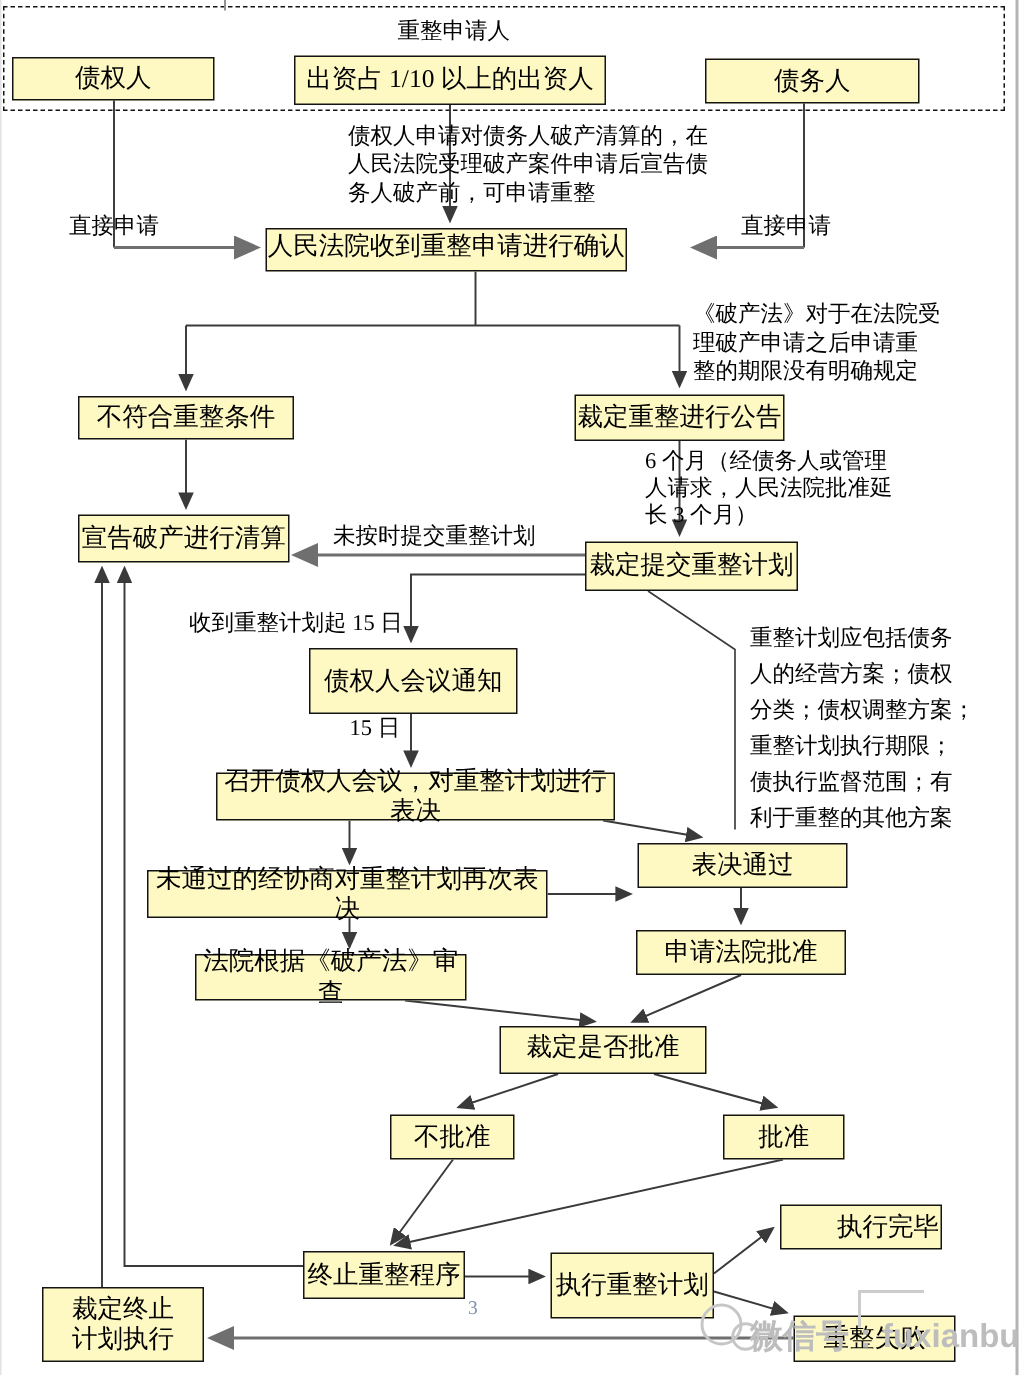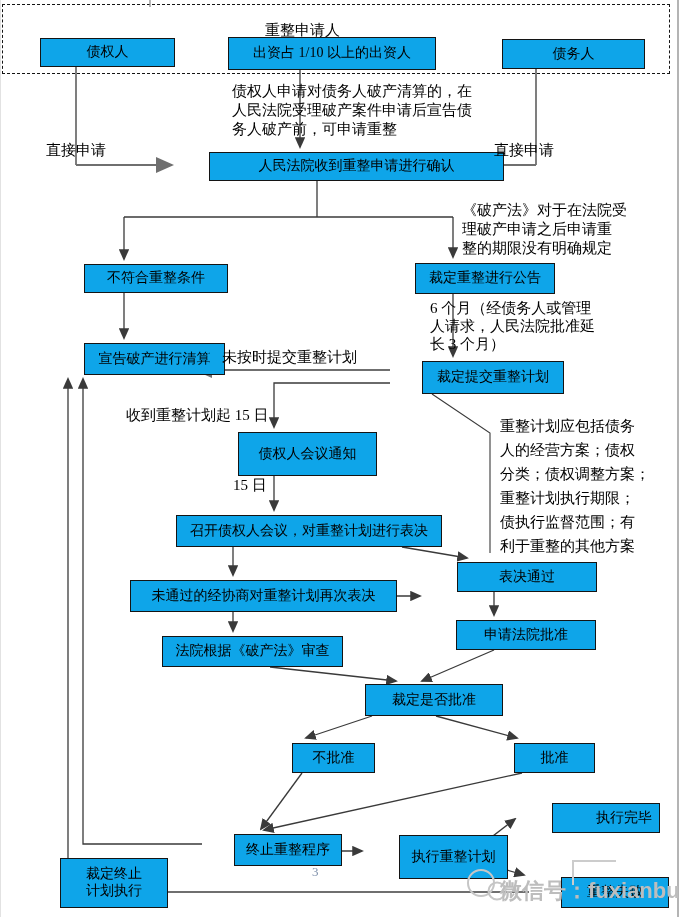--- a/index.html
+++ b/index.html
@@ -1,23 +1,23 @@
 <!DOCTYPE html>
 <html><head>
 <meta charset="utf-8">
 <style>
   html,body{margin:0;padding:0;background:#fff;}
   #page{position:relative;width:681px;height:917px;background:#fff;overflow:hidden;
         font-family:"Liberation Serif","DejaVu Serif",serif;color:#000;}
-  .node{position:absolute;box-sizing:border-box;border:1.6px solid #141414;background:#0ea5e9;
+  .node{position:absolute;box-sizing:border-box;border:1.6px solid #141414;background:#fef9c3;
         display:flex;align-items:center;justify-content:center;text-align:center;
-        font-size:14px;line-height:1.2;white-space:pre-line;z-index:3;margin-left:32px;}
+        font-size:17px;line-height:1.2;white-space:pre-line;z-index:3;}
   .dashed-group{position:absolute;box-sizing:border-box;border:1.5px dashed #141414;
         background:transparent;z-index:1;}
-  .group-title{position:absolute;text-align:center;font-size:15px;z-index:3;margin-top:10px;}
+  .group-title{position:absolute;text-align:center;font-size:15px;z-index:3;}
   .lbl{position:absolute;font-size:15px;white-space:nowrap;z-index:3;}
   .note{position:absolute;font-size:15px;white-space:pre-line;z-index:3;}
   .wires{position:absolute;left:0;top:0;z-index:2;}
   .page-num{position:absolute;font-size:13px;color:#7e90ab;z-index:3;}
   .watermark-text{position:absolute;font-size:22px;font-weight:bold;color:#bdbdbd;
         white-space:nowrap;z-index:6;font-family:"Liberation Sans","DejaVu Sans",sans-serif;}
   .wm-gfx{position:absolute;left:0;top:0;z-index:6;}
   .page-edge-right{position:absolute;right:2px;top:0;width:2px;height:917px;background:#b4b4b4;z-index:4;}
   .page-edge-left{position:absolute;left:0;top:0;width:1px;height:917px;background:#e2e2e2;z-index:4;}
 </style>
@@ -73,21 +73,21 @@
       <path d="M529,892 H141" marker-end="url(#ahg)"></path>
     </g>
   </svg>
 
   <div class="dashed-group" style="left:2px;top:4px;width:668px;height:70px;"></div>
   <div class="group-title" style="left:240px;top:11px;width:125px;">重整申请人</div>
 
   <div class="node" style="left:8px;top:38px;width:135px;height:29px;">债权人</div>
   <div class="node" style="left:196px;top:37px;width:208px;height:33px;">出资占 1/10 以上的出资人</div>
   <div class="node" style="left:470px;top:39px;width:143px;height:30px;">债务人</div>
-  <div class="node" style="left:177px;top:152px;width:295px;height:29px;">人民法院收到重整申请进行确认</div>
+  <div class="node" style="left:177px;top:152px;width:241px;height:29px;font-family:Liberation Mono, monospace;">人民法院收到重整申请进行确认</div>
   <div class="node" style="left:52px;top:264px;width:144px;height:29px;">不符合重整条件</div>
   <div class="node" style="left:383px;top:263px;width:140px;height:31px;">裁定重整进行公告</div>
   <div class="node" style="left:52px;top:343px;width:141px;height:32px;">宣告破产进行清算</div>
   <div class="node" style="left:390px;top:361px;width:142px;height:33px;">裁定提交重整计划</div>
   <div class="node" style="left:206px;top:432px;width:139px;height:44px;">债权人会议通知</div>
   <div class="node" style="left:144px;top:515px;width:266px;height:32px;">召开债权人会议，对重整计划进行表决</div>
   <div class="node" style="left:98px;top:580px;width:267px;height:32px;">未通过的经协商对重整计划再次表决</div>
   <div class="node" style="left:425px;top:562px;width:140px;height:30px;">表决通过</div>
   <div class="node" style="left:130px;top:636px;width:181px;height:31px;">法院根据《破产法》审查</div>
   <div class="node" style="left:424px;top:620px;width:140px;height:30px;">申请法院批准</div>

